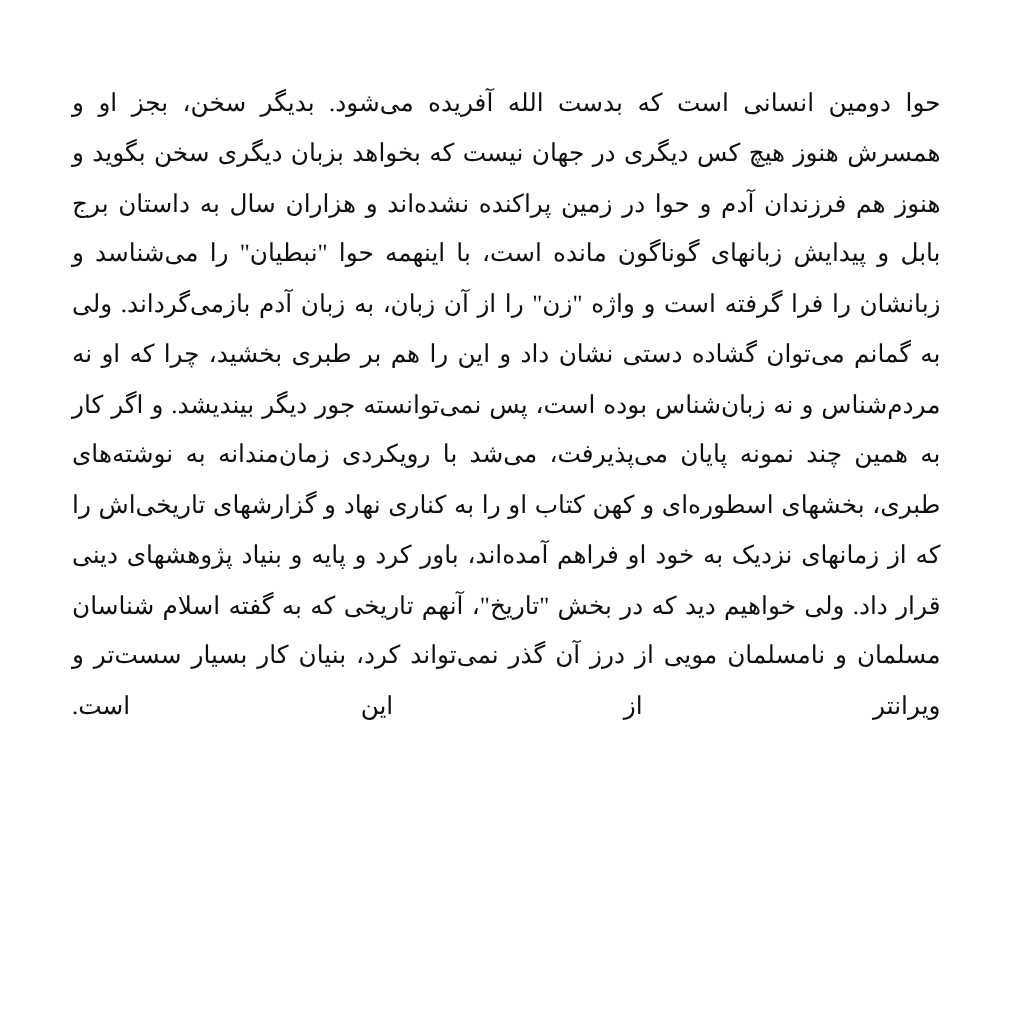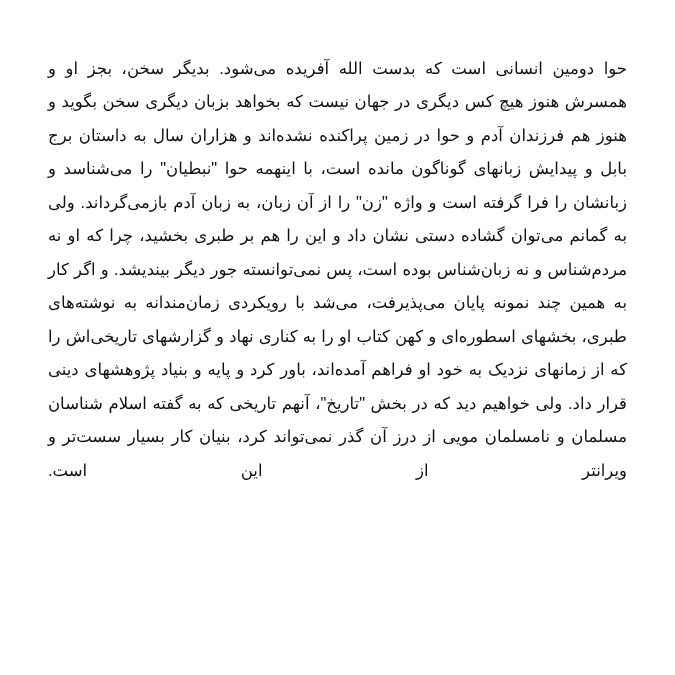--- a/index.html
+++ b/index.html
@@ -18,21 +18,21 @@
     width: 675px;
     height: 675px;
     background: #ffffff;
     padding: 52px 48px 48px 48px;
     display: block;
   }
   .body-text {
     direction: rtl;
     text-align: justify;
     text-align-last: justify;
-    font-family: Liberation Sans, sans-serif;
+    font-family: Liberation Serif, serif;
     font-size: 16.5px;
     line-height: 2.03;
     color: #101010;
     letter-spacing: 0.1px;
     word-spacing: 0.5px;
   }
   .body-text p {
     margin: 0;
   }
 </style>

